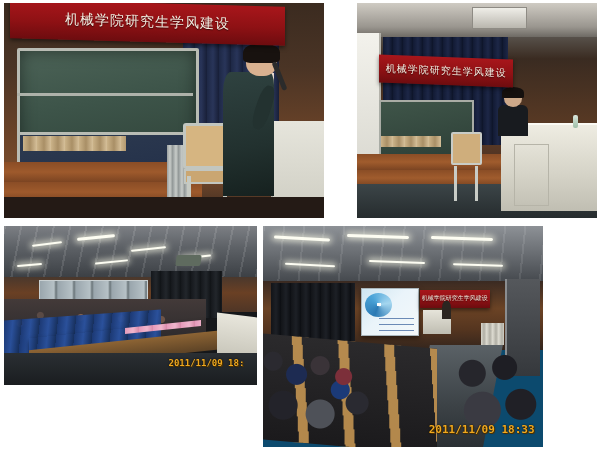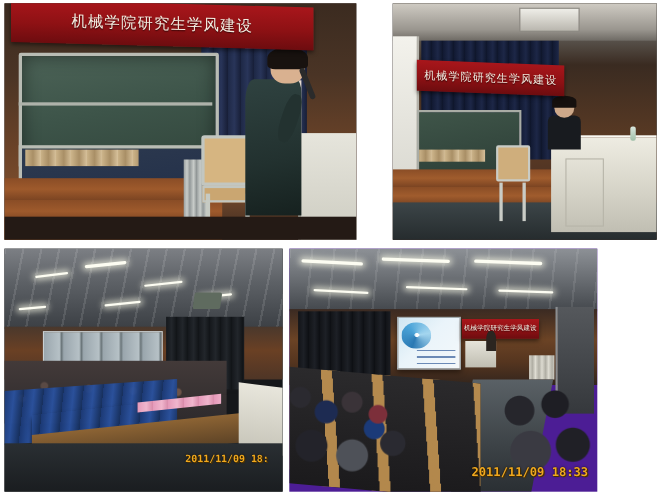--- a/index.html
+++ b/index.html
@@ -123,21 +123,21 @@
       background:linear-gradient(180deg,#d9e6dd,#9fbfa8);border-radius:2px;}
   #p2 .person{position:absolute;right:28%;top:40%;width:14%;height:22%;}
   #p2 .person .head{position:absolute;left:22%;top:0;width:56%;height:38%;
       background:#cda98a;border-radius:50%;}
   #p2 .person .hair{position:absolute;left:18%;top:-4%;width:64%;height:22%;
       background:#15100e;border-radius:50% 50% 10% 10%;}
   #p2 .person .body{position:absolute;left:4%;top:34%;width:92%;height:66%;
       background:#181b1f;border-radius:18% 18% 0 0;}
 
   
-  #p3{left:4px;top:226px;width:253px;height:221px;background:#15171a;}
+  #p3{left:4px;top:226px;width:253px;height:159px;background:#15171a;}
   #p3 .ceil{position:absolute;left:0;top:0;width:100%;height:33%;
       background:linear-gradient(180deg,#7c7f84 0%,#5e6267 40%,#3b3f44 100%);}
   #p3 .ceilgrid{position:absolute;left:0;top:0;width:100%;height:33%;
       background:
        repeating-linear-gradient(101deg,rgba(255,255,255,.11) 0px,rgba(255,255,255,.11) 2px,transparent 2px,transparent 16px);}
   .lamp{position:absolute;background:#fdfdf2;border-radius:2px;
       box-shadow:0 0 6px 2px rgba(255,255,235,.7);}
   #p3 .l1{left:11%;top:10.5%;width:12%;height:2px;transform:rotate(-7deg);}
   #p3 .l2{left:29%;top:6%;width:15%;height:3px;transform:rotate(-6deg);}
   #p3 .l3{left:50%;top:14%;width:14%;height:2px;transform:rotate(-6deg);}
@@ -175,21 +175,21 @@
   #p3 .papers{position:absolute;left:48%;top:61.5%;width:30%;height:4%;
       background:repeating-linear-gradient(90deg,#e59aba 0px,#f0b6cd 8px,#d88aa9 14px);
       transform:skewY(-6deg);}
   #p3 .floor{position:absolute;left:0;top:80%;width:100%;height:20%;
       background:linear-gradient(180deg,#2a2f33 0%,#1a1d20 100%);}
   #p3 .rightdesk{position:absolute;right:0;top:56%;width:16%;height:28%;
       background:linear-gradient(180deg,#e8e6dc,#c6c4b8);transform:skewY(7deg);}
   #p3 .timestamp{right:5%;bottom:11%;font-size:9px;}
 
   
-  #p4{left:263px;top:226px;width:280px;height:221px;background:#4c1d95;}
+  #p4{left:263px;top:226px;width:280px;height:221px;background:#0c4a6e;}
   #p4 .ceil{position:absolute;left:0;top:0;width:100%;height:26%;
       background:linear-gradient(180deg,#8d9196 0%,#6c7075 45%,#43474c 100%);}
   #p4 .ceilgrid{position:absolute;left:0;top:0;width:100%;height:26%;
       background:repeating-linear-gradient(96deg,rgba(255,255,255,.09) 0px,rgba(255,255,255,.09) 2px,transparent 2px,transparent 20px);}
   #p4 .l1{left:4%;top:5%;width:20%;height:3px;transform:rotate(3deg);}
   #p4 .l2{left:30%;top:4%;width:22%;height:3px;transform:rotate(2deg);}
   #p4 .l3{left:60%;top:5%;width:22%;height:3px;transform:rotate(2deg);}
   #p4 .l4{left:8%;top:17%;width:18%;height:2px;transform:rotate(3deg);}
   #p4 .l5{left:38%;top:16%;width:20%;height:2px;transform:rotate(2deg);}
   #p4 .l6{left:68%;top:17%;width:18%;height:2px;transform:rotate(2deg);}

